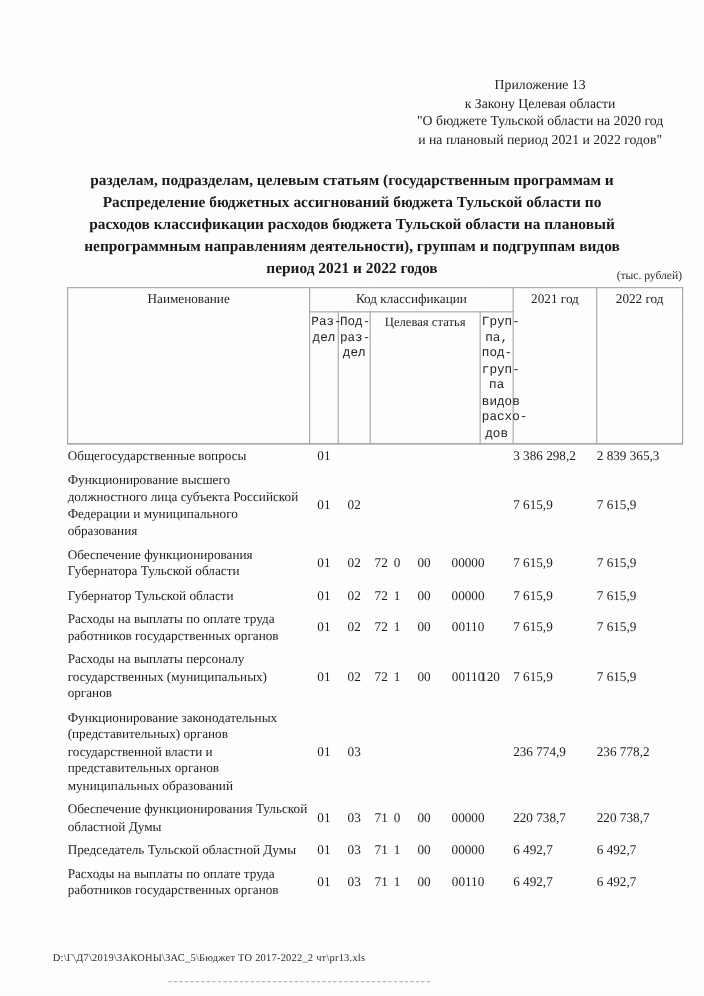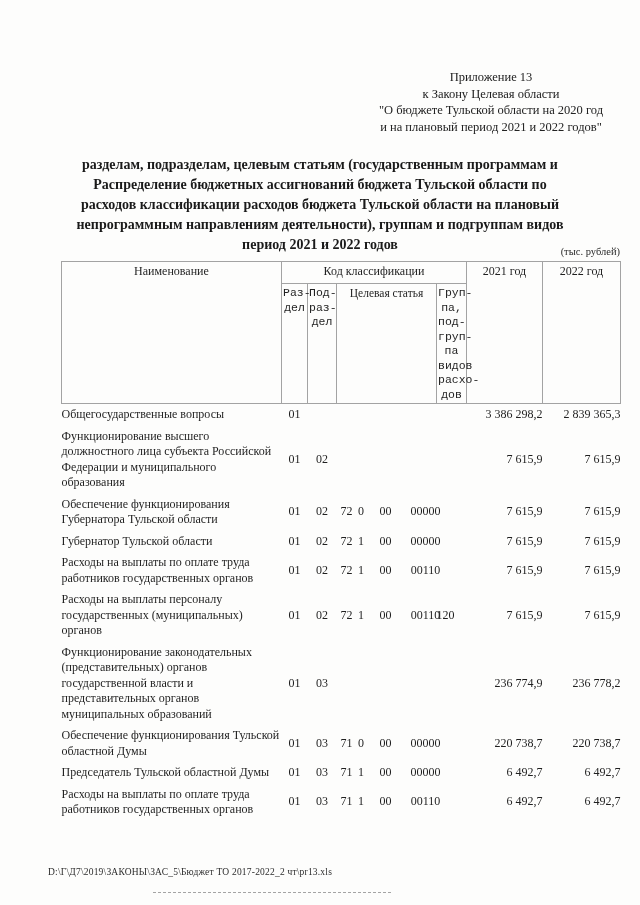--- a/index.html
+++ b/index.html
@@ -83,21 +83,21 @@
 
   table.budget tbody td {
     border: none;
     vertical-align: middle;
     padding: 3px 0;
     line-height: 15.5px;
   }
   td.name  { text-align: left; padding-left: 2px; padding-right: 6px; }
   td.rz, td.pr { text-align: center; white-space: nowrap; }
   td.vr { white-space: nowrap; }
-  td.amt { text-align: right; white-space: nowrap; }
+  td.amt { text-align: left; white-space: nowrap; }
   td.amt-2021 { padding-right: 3px; }
   td.amt-2022 { padding-right: 4px; }
   td.cs { white-space: nowrap; }
   td.cs .csp { display: inline-block; text-align: center; }
   td.cs .cs1 { width: 16px; margin-left: 2px; }
   td.cs .cs2 { width: 13px; }
   td.cs .cs3 { width: 36px; }
   td.cs .cs4 { width: 44px; }
 
   .footer-path {

